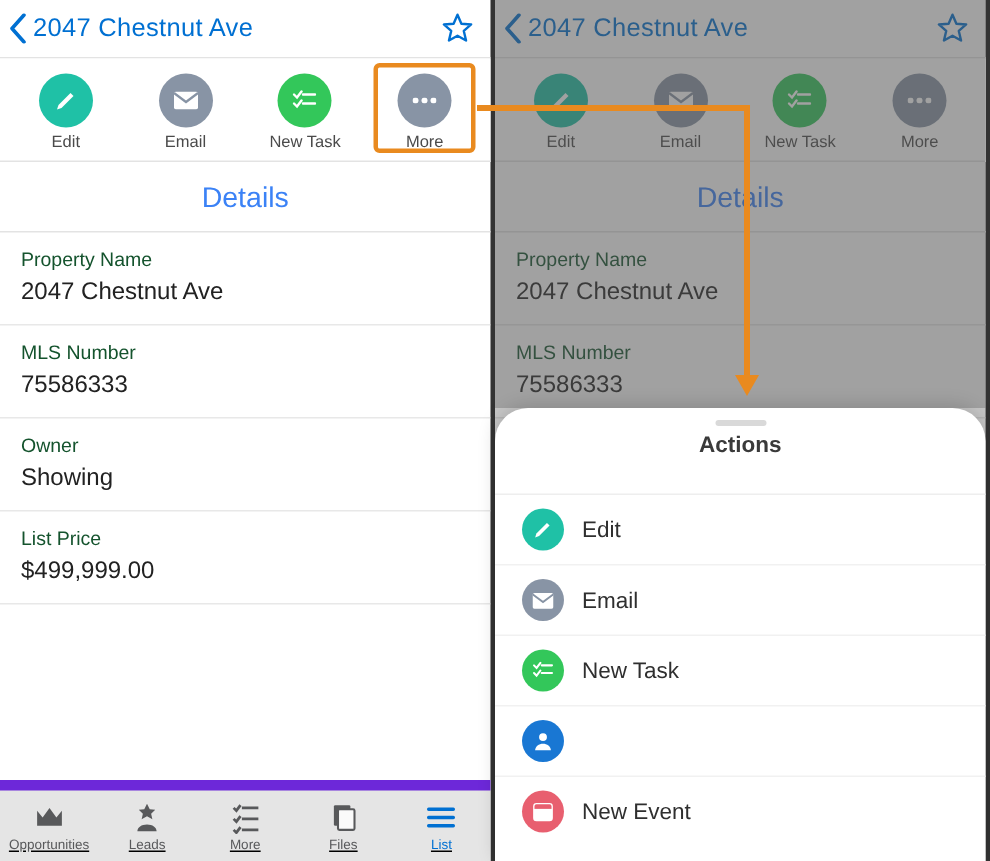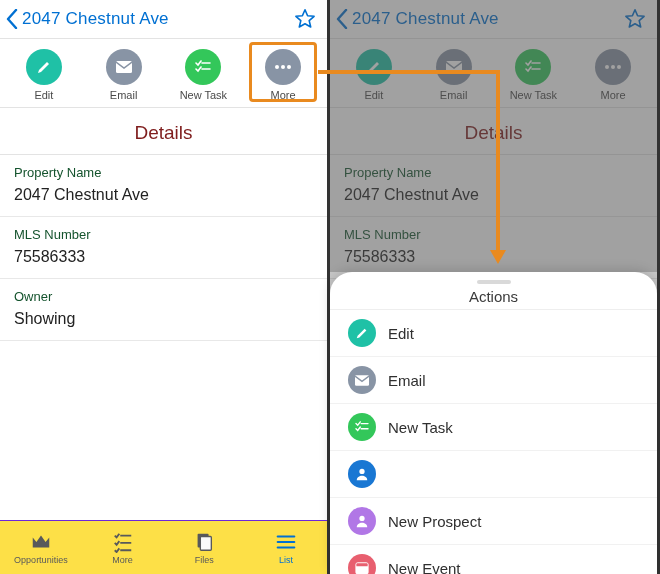--- a/index.html
+++ b/index.html
@@ -70,43 +70,44 @@
   }
   .action-label { font-size: 11px; color: #4a4a4a; }
   .ic-teal { background: #1fc1a6; }
   .ic-slate { background: #8894a5; }
   .ic-green { background: #33c75a; }
 
   
   .details-header {
     text-align: center;
     font-size: 19px;
-    color: #7f1d1d;
+    color: #3b82f6;
     padding: 14px 0 10px;
     border-bottom: 1px solid #e3e3e3;
   }
 
   
   .body {
     flex: 1;
     overflow: hidden;
   }
   .field {
     padding: 10px 14px 12px;
     border-bottom: 1px solid #e8e8e8;
   }
   .field-label { font-size: 13px; color: #14532d; margin-bottom: 6px; }
   .field-value { font-size: 16px; color: #222; }
 
   
   .tabbar {
     display: flex;
-    border-top: 1px solid #6d28d9;
-    background: #fde047;
+    border-top: 7px solid #6d28d9;
+    background: #e5e5e5;
     height: 54px;
+    text-decoration: underline;
   }
   .tab {
     flex: 1;
     display: flex; flex-direction: column; align-items: center; justify-content: center;
     gap: 2px;
     color: #58595b;
   }
   .tab.active { color: #0070d2; }
   .tab svg { width: 22px; height: 22px; }
   .tab-label { font-size: 9px; }
@@ -140,23 +141,23 @@
   }
   .sheet-handle {
     width: 34px; height: 4px;
     background: #d9d9d9;
     border-radius: 3px;
     margin: 0 auto 4px;
   }
   .sheet-title {
     text-align: center;
     font-size: 15px;
-    font-weight: 400;
+    font-weight: 700;
     color: #3a3a3a;
-    padding-bottom: 4px;
+    padding-bottom: 24px;
     border-bottom: 1px solid #eee;
   }
   .sheet-item {
     display: flex;
     align-items: center;
     gap: 12px;
     padding: 9px 18px;
     border-bottom: 1px solid #f1f1f1;
   }
   .sheet-item:last-child { border-bottom: none; }
@@ -239,28 +240,38 @@
       <div class="field-value">2047 Chestnut Ave</div>
     </div>
     <div class="field">
       <div class="field-label">MLS Number</div>
       <div class="field-value">75586333</div>
     </div>
     <div class="field">
       <div class="field-label">Owner</div>
       <div class="field-value">Showing</div>
     </div>
+    <div class="field">
+      <div class="field-label">List Price</div>
+      <div class="field-value">$499,999.00</div>
+    </div>
   </div>
 
   <div class="tabbar">
     <div class="tab">
       <svg viewBox="0 0 24 24">
           <path d="M3 7l4 5 5-7 5 7 4-5v11H3z" fill="currentColor"></path>
         </svg>
       <div class="tab-label">Opportunities</div>
+    </div>
+    <div class="tab">
+      <svg viewBox="0 0 24 24">
+          <path d="M12 2l2 4 4 .4-3 2.8.9 4L12 11l-3.9 2.2.9-4-3-2.8L10 6zM5 22c0-3 3-5 7-5s7 2 7 5" fill="currentColor"></path>
+        </svg>
+      <div class="tab-label">Leads</div>
     </div>
     <div class="tab">
       <svg viewBox="0 0 24 24">
           <path d="M3 5l2 2 3-4M9 5h12M3 13l2 2 3-4M9 13h12M3 21l2 2 3-4M9 21h12" stroke="currentColor" stroke-width="2" fill="none"></path>
         </svg>
       <div class="tab-label">More</div>
     </div>
     <div class="tab">
       <svg viewBox="0 0 24 24">
           <rect x="5" y="3" width="12" height="15" rx="1" fill="currentColor"></rect>
@@ -374,29 +385,20 @@
     </div>
     <div class="sheet-item">
       <div class="sheet-icon ic-blue">
           <svg width="14" height="14" viewBox="0 0 16 16">
             <circle cx="8" cy="5" r="3" fill="#fff"></circle>
             <path d="M2 15c0-3 3-5 6-5s6 2 6 5" fill="#fff"></path>
           </svg>
         </div>
     </div>
     <div class="sheet-item">
-      <div class="sheet-icon ic-purple">
-          <svg width="14" height="14" viewBox="0 0 16 16">
-            <circle cx="8" cy="5" r="3" fill="#fff"></circle>
-            <path d="M2 15c0-3 3-5 6-5s6 2 6 5" fill="#fff"></path>
-          </svg>
-        </div>
-      <div class="sheet-label">New Prospect</div>
-    </div>
-    <div class="sheet-item">
       <div class="sheet-icon ic-pink">
           <svg width="14" height="14" viewBox="0 0 16 16">
             <rect x="1" y="2" width="14" height="13" rx="2" fill="#fff"></rect>
             <rect x="1" y="2" width="14" height="4" fill="#e85f6f"></rect>
             <rect x="1" y="2" width="14" height="13" rx="2" fill="none" stroke="#fff" stroke-width="1"></rect>
           </svg>
         </div>
       <div class="sheet-label">New Event</div>
     </div>
   </div>

